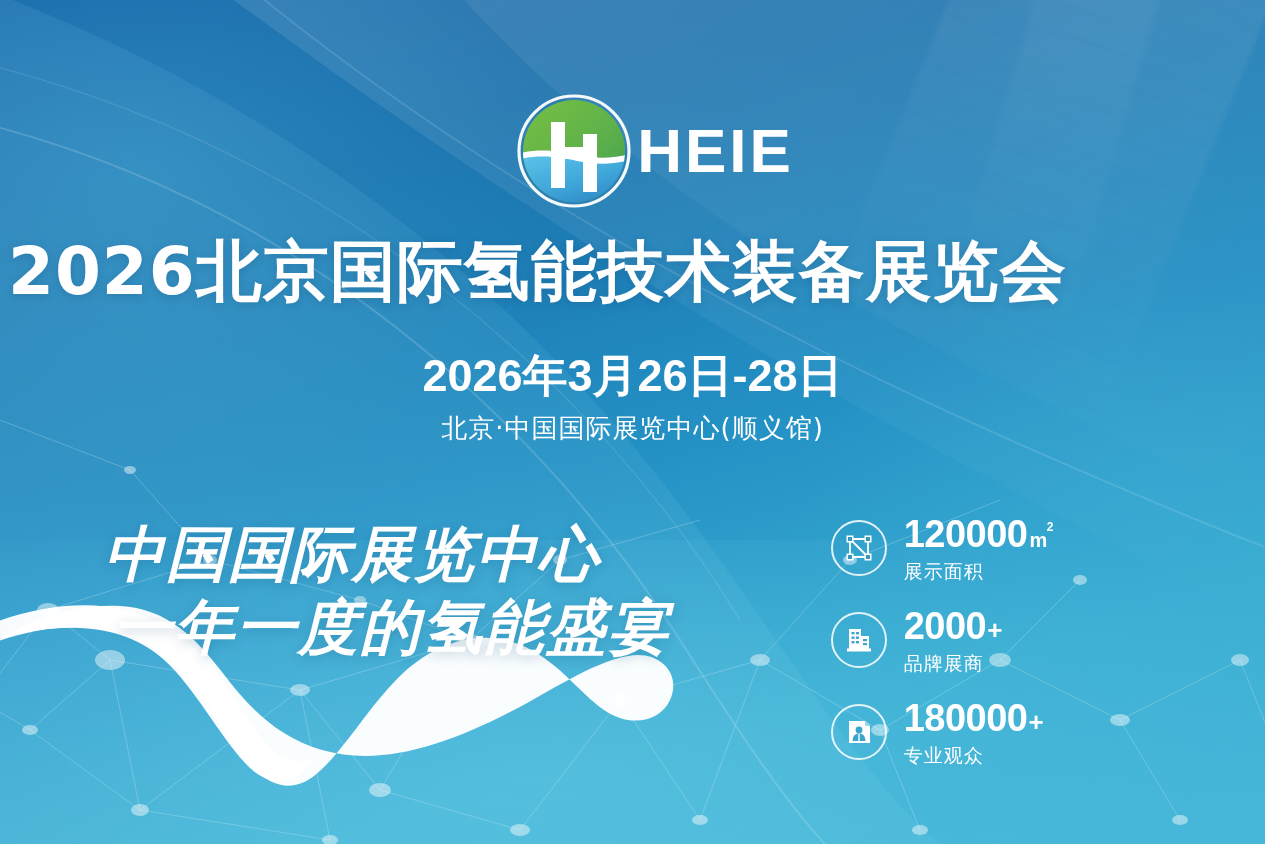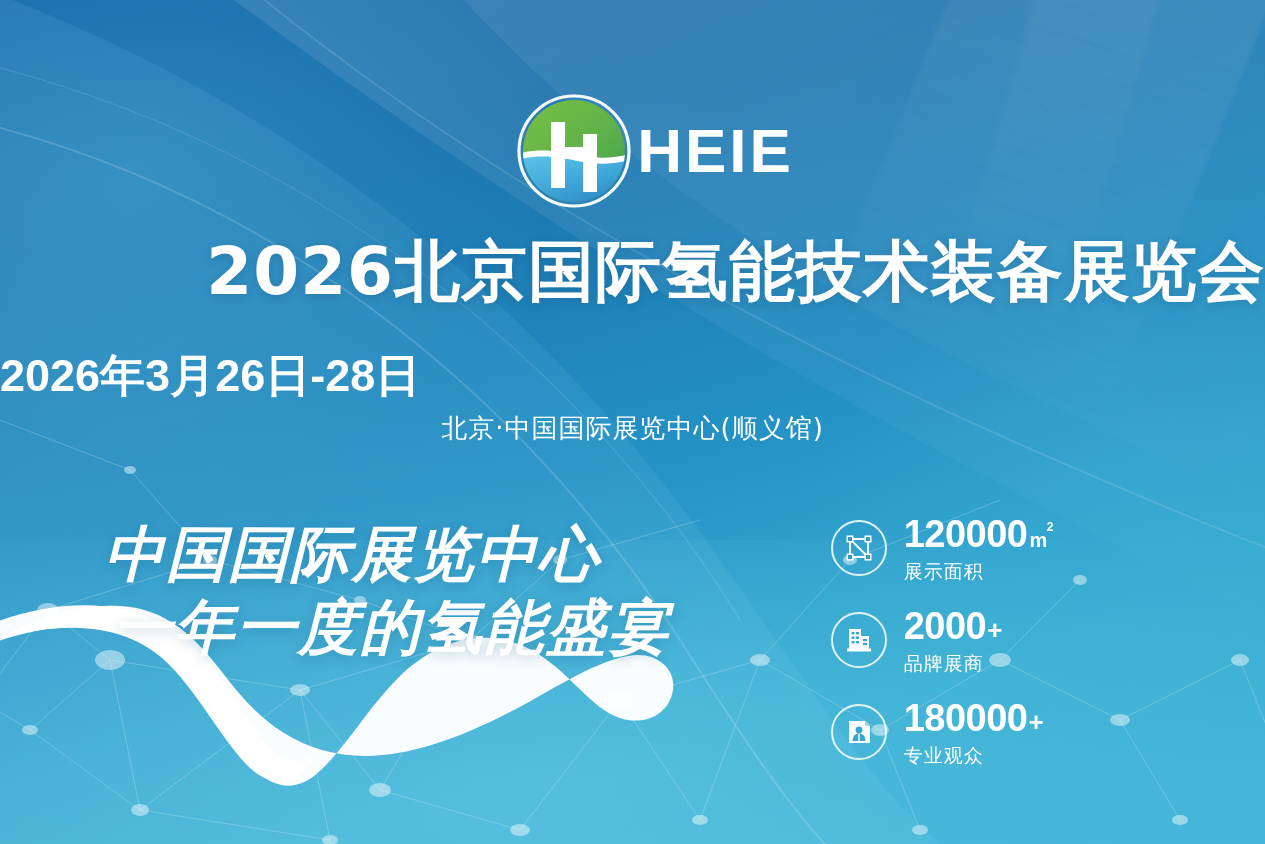--- a/index.html
+++ b/index.html
@@ -75,35 +75,35 @@
     font-size:27px;
     font-weight:700;
     letter-spacing:7px;
     line-height:1;
     margin-top:9px;
     font-family:"DejaVu Sans","Liberation Sans",sans-serif;
   }
 
   
   .title{
-    position:absolute; left:1px; right:0; top:236px;
-    text-align:right;
+    position:absolute; left:8px; right:0; top:236px;
+    text-align:left;
     color:#ffffff;
     font-size:66px;
     font-weight:700;
     letter-spacing:1px;
     line-height:1.1;
     font-family:"DejaVu Sans","Liberation Sans",sans-serif;
     text-shadow:0 2px 10px rgba(0,40,80,.18);
   }
 
   
   .date{
     position:absolute; left:0; right:0; top:350px;
-    text-align:left;
+    text-align:center;
     color:#ffffff;
     font-size:45px;
     font-weight:700;
     letter-spacing:0px;
     line-height:1.15;
     font-family:"Liberation Sans","DejaVu Sans",sans-serif;
   }
   .venue{
     position:absolute; left:0; right:0; top:412px;
     text-align:center;

